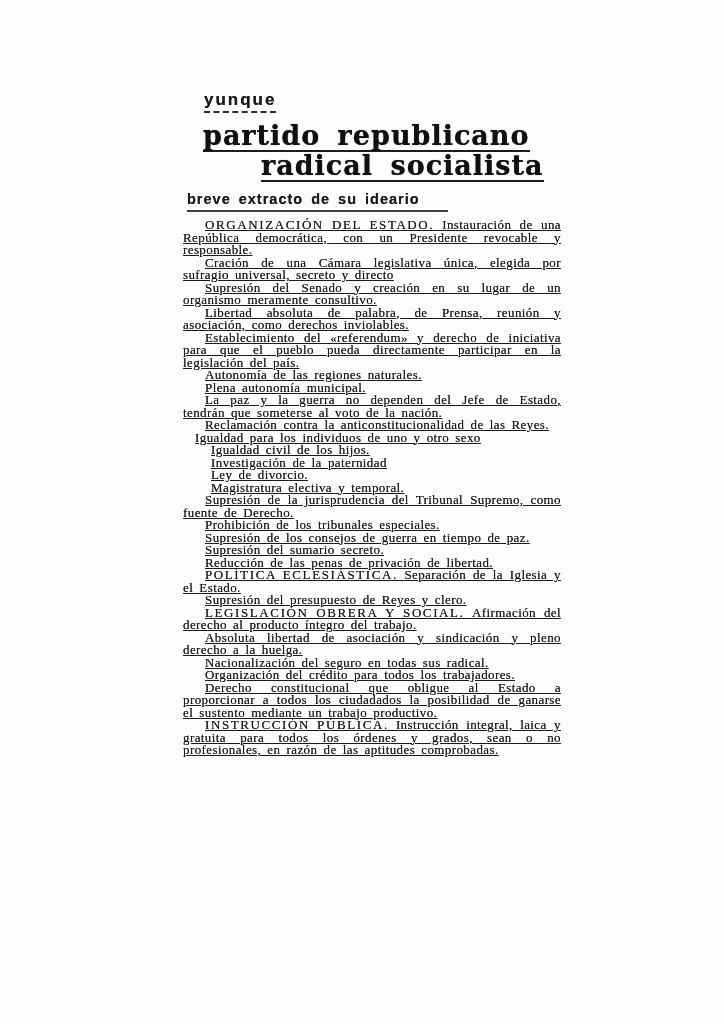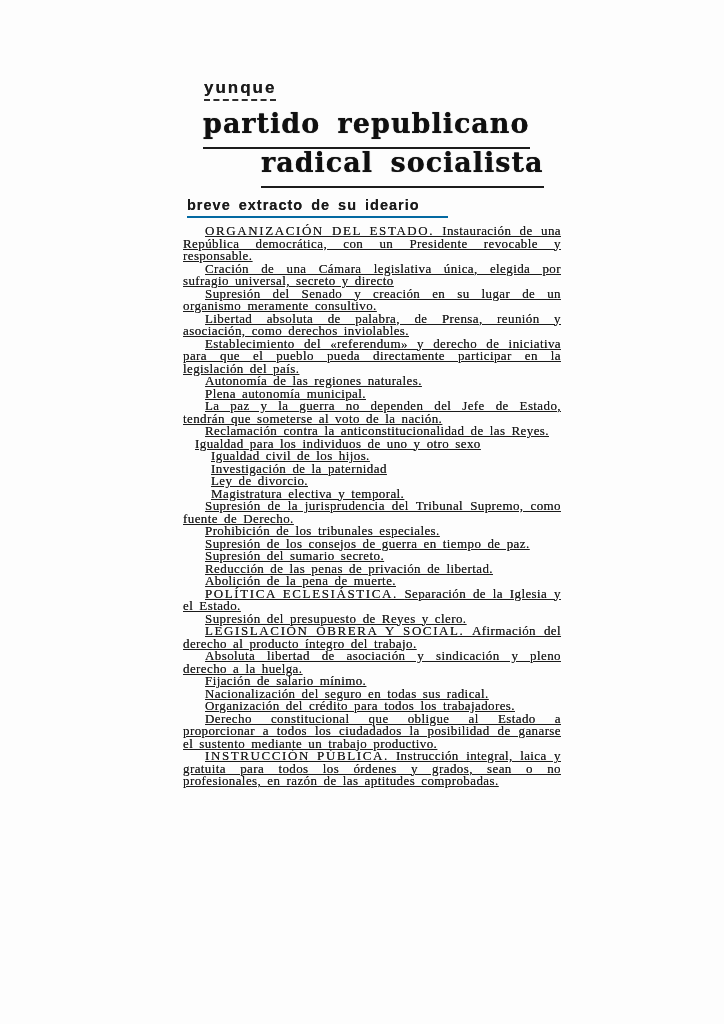--- a/index.html
+++ b/index.html
@@ -5,21 +5,21 @@
   html, body { margin: 0; padding: 0; }
   body {
     width: 724px; height: 1024px;
     background: var(--paper, #fdfdfd);
     position: relative;
     overflow: hidden;
     font-family: "Liberation Serif", serif;
   }
   .clipping {
     position: absolute;
-    left: 183px; top: 78px;
+    left: 183px; top: 90px;
     width: 378px;
     color: var(--ink, #1b1b1b);
   }
   
   .masthead {
     display: inline-block;
     margin-left: 21px;
     font-family: "Liberation Sans", sans-serif;
     font-weight: bold;
     font-size: 17px;
@@ -36,36 +36,36 @@
     font-size: 27px;
     line-height: 27px;
     letter-spacing: 1px;
     color: #101010;
     text-shadow: 0 0 0.7px rgba(10,10,10,.85);
   }
   .headline .line { display: block; }
   .headline .line > span {
     display: inline-block;
     border-bottom: 2px solid #1c1c1c;
-    padding-bottom: 10px;
+    padding-bottom: 1px;
     word-spacing: 7px;
   }
   .headline .line1 { margin-left: 20px; }
   .headline .line2 { margin-left: 78px; }
   
   .subtitle {
     display: inline-block;
     margin: 9px 0 0 4px;
     font-family: "Liberation Sans", sans-serif;
     font-weight: bold;
     font-size: 14.5px;
     letter-spacing: 1px;
     word-spacing: 3px;
     padding: 0 28px 3px 0;
-    border-bottom: 2px solid #0369a1;
+    border-bottom: 2px solid #404040;
     text-shadow: 0 0 0.5px rgba(20,20,20,.8);
   }
   
   .article-body { margin-top: 7px; text-decoration: underline; }
   p.para {
     margin: 0;
     font-family: "Liberation Serif", serif;
     font-size: 13px;
     line-height: 12.5px;
     letter-spacing: 0.4px;
@@ -108,24 +108,22 @@
       <p class="para indent-0">Igualdad para los individuos de uno y otro sexo</p>
       <p class="para indent-2">Igualdad civil de los hijos.</p>
       <p class="para indent-2">Investigación de la paternidad</p>
       <p class="para indent-2">Ley de divorcio.</p>
       <p class="para indent-2">Magistratura electiva y temporal.</p>
       <p class="para indent-1">Supresión de la jurisprudencia del Tribunal Supremo, como fuente de Derecho.</p>
       <p class="para indent-1">Prohibición de los tribunales especiales.</p>
       <p class="para indent-1">Supresión de los consejos de guerra en tiempo de paz.</p>
       <p class="para indent-1">Supresión del sumario secreto.</p>
       <p class="para indent-1">Reducción de las penas de privación de libertad.</p>
-      <p class="para indent-1">Abolición de la pena de muerte.</p>
       <p class="para indent-1"><span class="lead">POLÍTICA ECLESIÁSTICA. </span>Separación de la Iglesia y el Estado.</p>
       <p class="para indent-1">Supresión del presupuesto de Reyes y clero.</p>
       <p class="para indent-1"><span class="lead">LEGISLACIÓN OBRERA Y SOCIAL. </span>Afirmación del derecho al producto íntegro del trabajo.</p>
       <p class="para indent-1">Absoluta libertad de asociación y sindicación y pleno derecho a la huelga.</p>
-      <p class="para indent-1">Fijación de salario mínimo.</p>
       <p class="para indent-1">Nacionalización del seguro en todas sus radical.</p>
       <p class="para indent-1">Organización del crédito para todos los trabajadores.</p>
       <p class="para indent-1">Derecho constitucional que obligue al Estado a proporcionar a todos los ciudadados la posibilidad de ganarse el sustento mediante un trabajo productivo.</p>
       <p class="para indent-1"><span class="lead">INSTRUCCIÓN PÚBLICA. </span>Instrucción integral, laica y gratuita para todos los órdenes y grados, sean o no profesionales, en razón de las aptitudes comprobadas.</p>
     </div>
 </div>
 
 </body></html>

